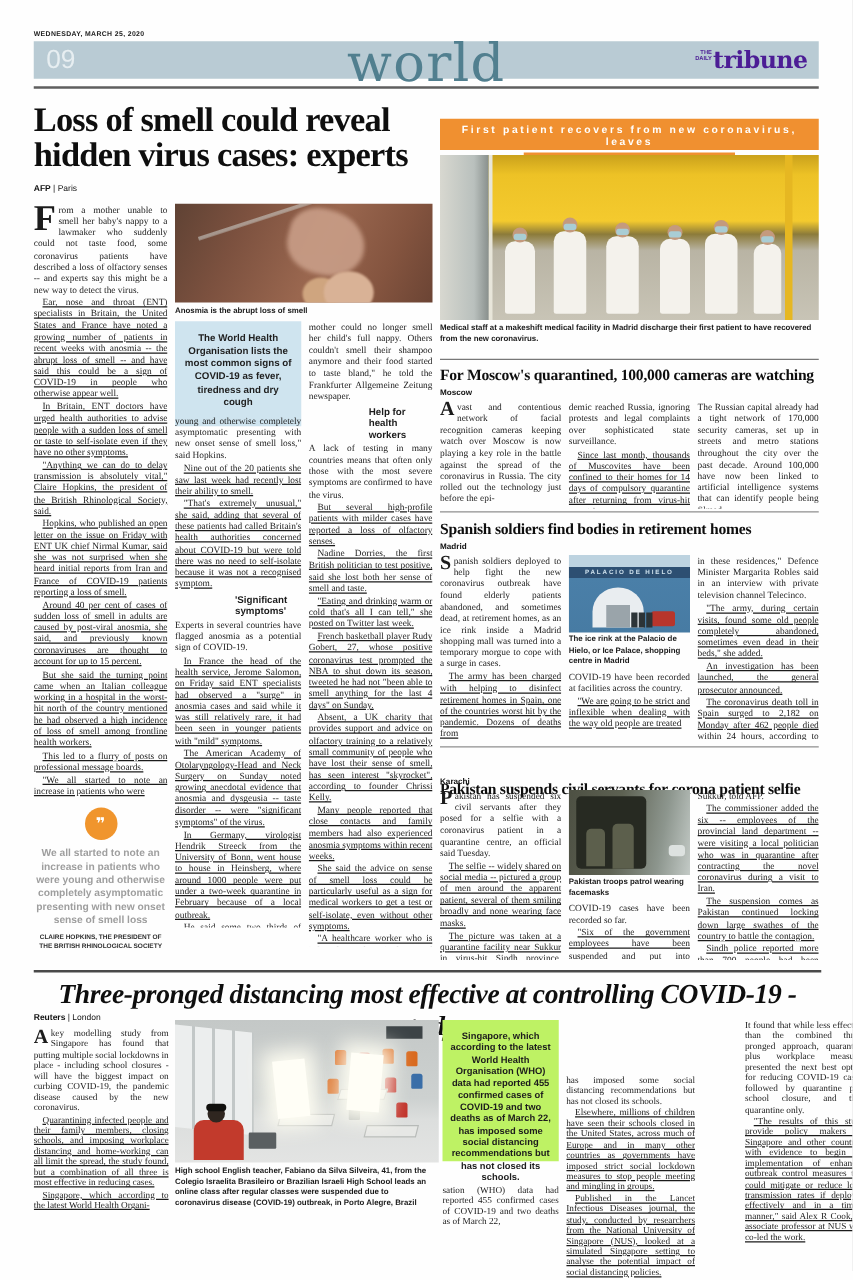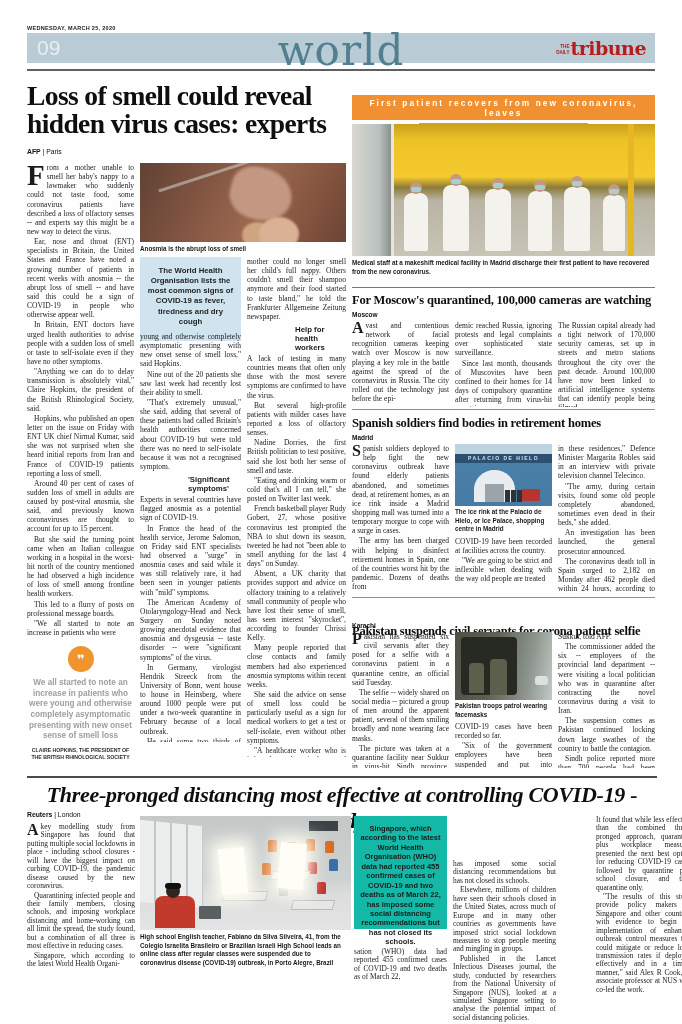--- a/index.html
+++ b/index.html
@@ -4,28 +4,28 @@
 <style>
   html,body{margin:0;padding:0;background:#e8e8e8;}
   .page{position:relative;width:682px;height:1024px;background:#fefefe;overflow:hidden;
         font-family:"Liberation Serif",serif;color:#1b1b1b;}
   
   .hdr-date{position:absolute;left:27px;top:25px;font:bold 5.5px "Liberation Sans",sans-serif;letter-spacing:.3px;color:#222;}
   .band{position:absolute;left:27px;top:33px;width:628px;height:30px;background:#b9cbd4;}
   .pagenum{position:absolute;left:10px;top:3px;font:400 21px "Liberation Sans",sans-serif;color:#e7eef1;}
   .world{position:absolute;left:0;right:0;top:-7px;text-align:center;
          font:400 42px "DejaVu Serif",serif;color:#517f8f;letter-spacing:1px;}
-  .masthead{position:absolute;right:9px;top:6px;color:#b91c1c;display:flex;align-items:flex-end;}
+  .masthead{position:absolute;right:9px;top:6px;color:#4c1d95;display:flex;}
   .masthead .stack{font:bold 4.6px/1.15 "Liberation Sans",sans-serif;text-align:right;margin:0 1px 3px 0;}
   .masthead .name{font:bold 19px/1 "DejaVu Serif",serif;letter-spacing:-.5px;}
   .hdr-rule{position:absolute;left:27px;top:69px;width:628px;border-top:2px solid #5f5f5f;}
   
   .body{font-size:7.5px;line-height:1.22;text-align:justify;}
   .body p{margin:0 0 1px 0;}
-  .body p+p{text-indent:7px;}
+  .body p+p{text-indent:7px;text-decoration:underline;}
   .dc3{float:left;font-weight:bold;font-size:29px;line-height:22px;padding:1px 2px 0 0;}
   .dc2{float:left;font-weight:bold;font-size:16px;line-height:12px;padding:1px 2px 0 0;}
   .subhead{font:bold 7.8px "Liberation Sans",sans-serif;text-align:left;margin:4px 0 2px;padding-left:48px;}
   .caption{font:bold 6.3px/1.35 "Liberation Sans",sans-serif;color:#1a1a1a;text-align:left;}
   .byline{font:bold 6.8px "Liberation Sans",sans-serif;color:#111;}
   .byline .loc{font-weight:400;}
   .dateline{font:bold 6.5px "Liberation Sans",sans-serif;color:#111;}
   .rule{position:absolute;border-top:1px solid #8f8f8f;}
   
   .lead-head{position:absolute;left:27px;top:82px;width:330px;
@@ -105,21 +105,21 @@
   .class-photo .tv{position:absolute;right:6%;top:4%;width:14%;height:9%;background:#3c4346;}
   .chair{position:absolute;width:9px;height:12px;border-radius:2px 2px 1px 1px;}
   .lightpanel{position:absolute;width:26px;height:46px;background:#fffef6;
               box-shadow:0 0 16px 8px rgba(255,254,242,.95);}
   .teacher{position:absolute;left:7%;bottom:2%;width:40px;height:32px;background:#c23a2c;border-radius:8px 8px 0 0;}
   .teacher::before{content:"";position:absolute;top:-12px;left:11px;width:14px;height:14px;border-radius:50%;background:#2f2620;}
   .teacher::after{content:"";position:absolute;top:-13px;left:10px;width:16px;height:6px;border-radius:4px;background:#11100e;}
   .laptop{position:absolute;left:28%;bottom:10%;width:22px;height:13px;background:#5a5f61;border-radius:1px;}
   .desk{position:absolute;background:#e6e7e5;border:1px solid #b7bab8;}
   .class-cap{position:absolute;left:140px;top:933px;width:207px;}
-  .study-box{position:absolute;left:354px;top:816px;width:93px;height:113px;background:#14b8a6;
+  .study-box{position:absolute;left:354px;top:816px;width:93px;height:113px;background:#bef264;
              box-sizing:border-box;padding:8px 5px;text-align:center;
              font:bold 7.5px/1.26 "Liberation Sans",sans-serif;color:#1c1c1c;}
   .study-c2{position:absolute;left:354px;top:948px;width:93px;height:40px;overflow:hidden;}
   .study-c3{position:absolute;left:453px;top:860px;width:103px;height:175px;overflow:hidden;}
   .study-c4{position:absolute;left:562px;top:816px;width:96px;height:180px;overflow:hidden;margin-left:34px;}
 </style>
 </head>
 <body>
 
 <div class="page">

